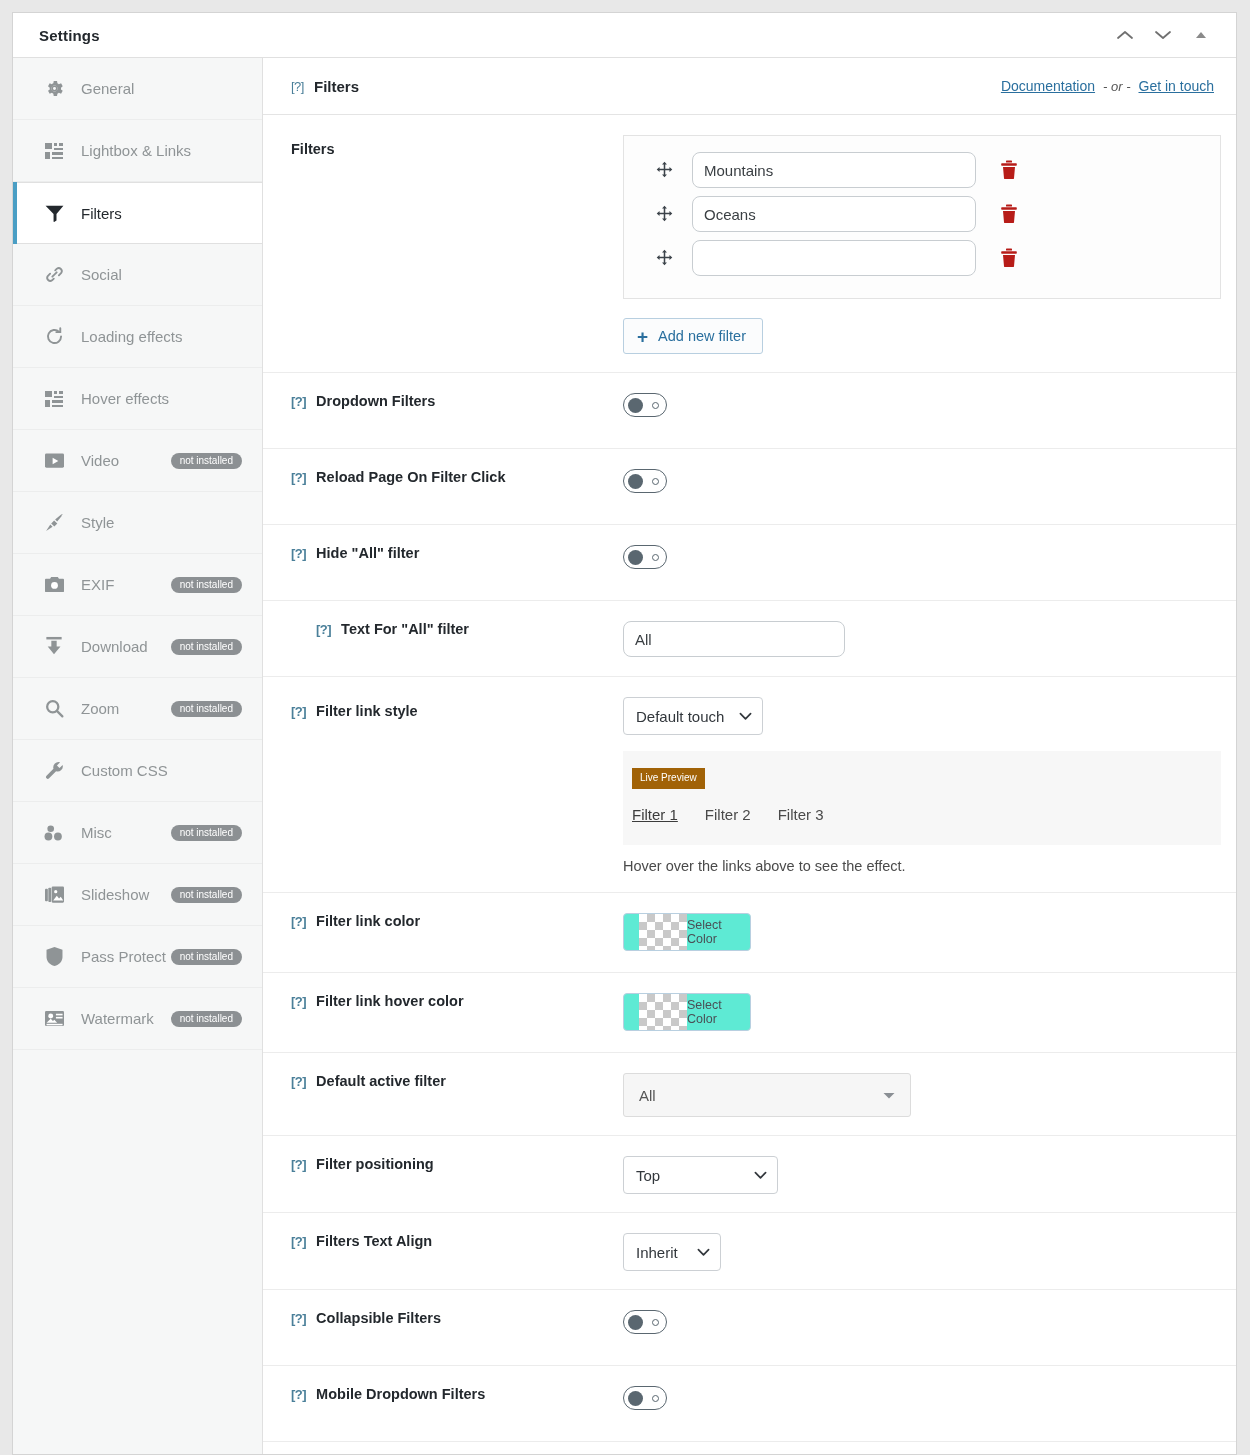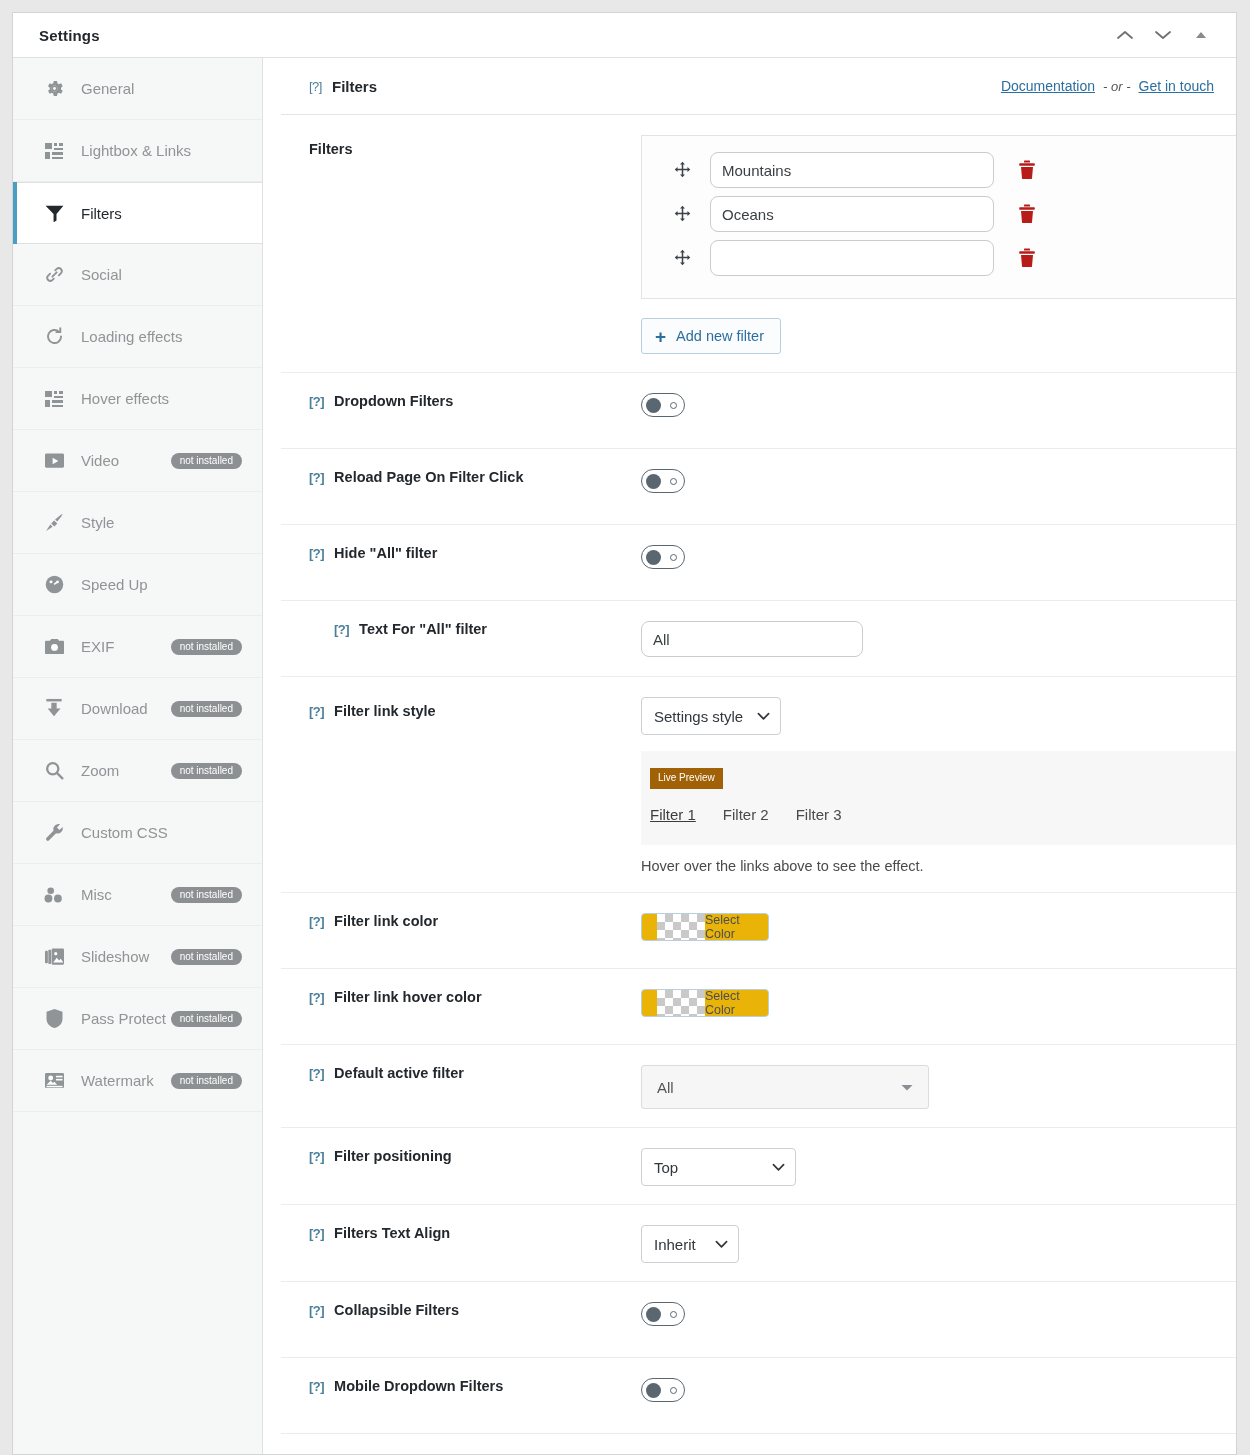--- a/index.html
+++ b/index.html
@@ -52,21 +52,20 @@
     width: 22px; height: 22px;
     display: flex; align-items: center; justify-content: center;
     cursor: pointer;
   }
   .win-btn svg { display: block; }
   
   .body-split {
     flex: 1;
     display: flex;
     min-height: 0;
-    gap: 18px;
   }
   
   .sidebar {
     width: 250px;
     min-width: 250px;
     background: #f6f7f7;
     border-right: 1px solid #e0e0e0;
     box-sizing: border-box;
     padding-top: 0;
   }
@@ -335,25 +334,25 @@
   }
   .preview-hint {
     margin-top: 13px;
     font-size: 14.5px;
     color: #4a4a4a;
   }
   
   .colorbtn {
     display: inline-flex;
     align-items: stretch;
-    height: 28px;
+    height: 38px;
     border: 1px solid #b8cfe0;
     border-radius: 4px;
     overflow: hidden;
-    background: #eab308;
+    background: #5eead4;
     cursor: pointer;
     box-sizing: border-box;
     width: 128px;
     padding-left: 15px;
   }
   .colorbtn .swatch {
     width: 48px;
     background-color: #ffffff;
     background-image:
       linear-gradient(45deg, #c9c9c9 25%, transparent 25%, transparent 75%, #c9c9c9 75%),
@@ -492,31 +491,20 @@
         <span class="side-icon">
           <svg width="21" height="21" viewBox="0 0 24 24" fill="#8f9496">
                 <path d="M21.6 3.3a1.6 1.6 0 00-2.3-.2l-6.6 5.4 2.4 2.4 5.4-6.6a1.6 1.6 0 00-.9-1z"></path>
                 <path d="M11.6 9.6L8.2 13l3.6 3.6 3.4-3.4z"></path>
                 <path d="M7.2 14.2L2.4 21.6l7.4-4.8z"></path>
               </svg>
         </span>
         <span class="side-label">Style</span>
       </div>
 
-      <div class="side-item">
-        <span class="side-icon">
-          <svg width="21" height="21" viewBox="0 0 24 24" fill="#8f9496">
-                <circle cx="12" cy="12" r="10"></circle>
-                <circle cx="8" cy="9" r="1.7" fill="#ffffff"></circle>
-                <circle cx="15.5" cy="9" r="1.5" fill="#ffffff"></circle>
-                <rect x="11" y="11" width="5.5" height="1.8" fill="#ffffff" transform="rotate(-35 11 11)"></rect>
-              </svg>
-        </span>
-        <span class="side-label">Speed Up</span>
-      </div>
 
       <div class="side-item">
         <span class="side-icon">
           <svg width="21" height="19" viewBox="0 0 22 20" fill="#8f9496">
                 <path d="M7.5 2h7l1.2 2H20a1 1 0 011 1v12a1 1 0 01-1 1H2a1 1 0 01-1-1V5a1 1 0 011-1h4.3z"></path>
                 <circle cx="11" cy="11" r="3.6" fill="#ffffff"></circle>
               </svg>
         </span>
         <span class="side-label">EXIF</span>
         <span class="badge-ni">not installed</span>
@@ -727,21 +715,21 @@
         </div>
       </div>
 
       <div class="row">
         <div class="row-label">
           <span class="qmark">[?]</span>
           <span>Filter link style</span>
         </div>
         <div class="row-ctrl">
           <div class="sel-sm" style="width:140px;">
-            <span>Settings style</span>
+            <span>Default touch</span>
             <span class="chev">
               <svg width="13" height="9" viewBox="0 0 13 9">
                     <path d="M1.4 1.6L6.5 6.8 11.6 1.6" stroke="#32373c" stroke-width="1.7" fill="none" stroke-linecap="round" stroke-linejoin="round"></path>
                   </svg>
             </span>
           </div>
 
           <div class="preview-box">
             <span class="live-badge">Live Preview</span>
             <div class="preview-links">

